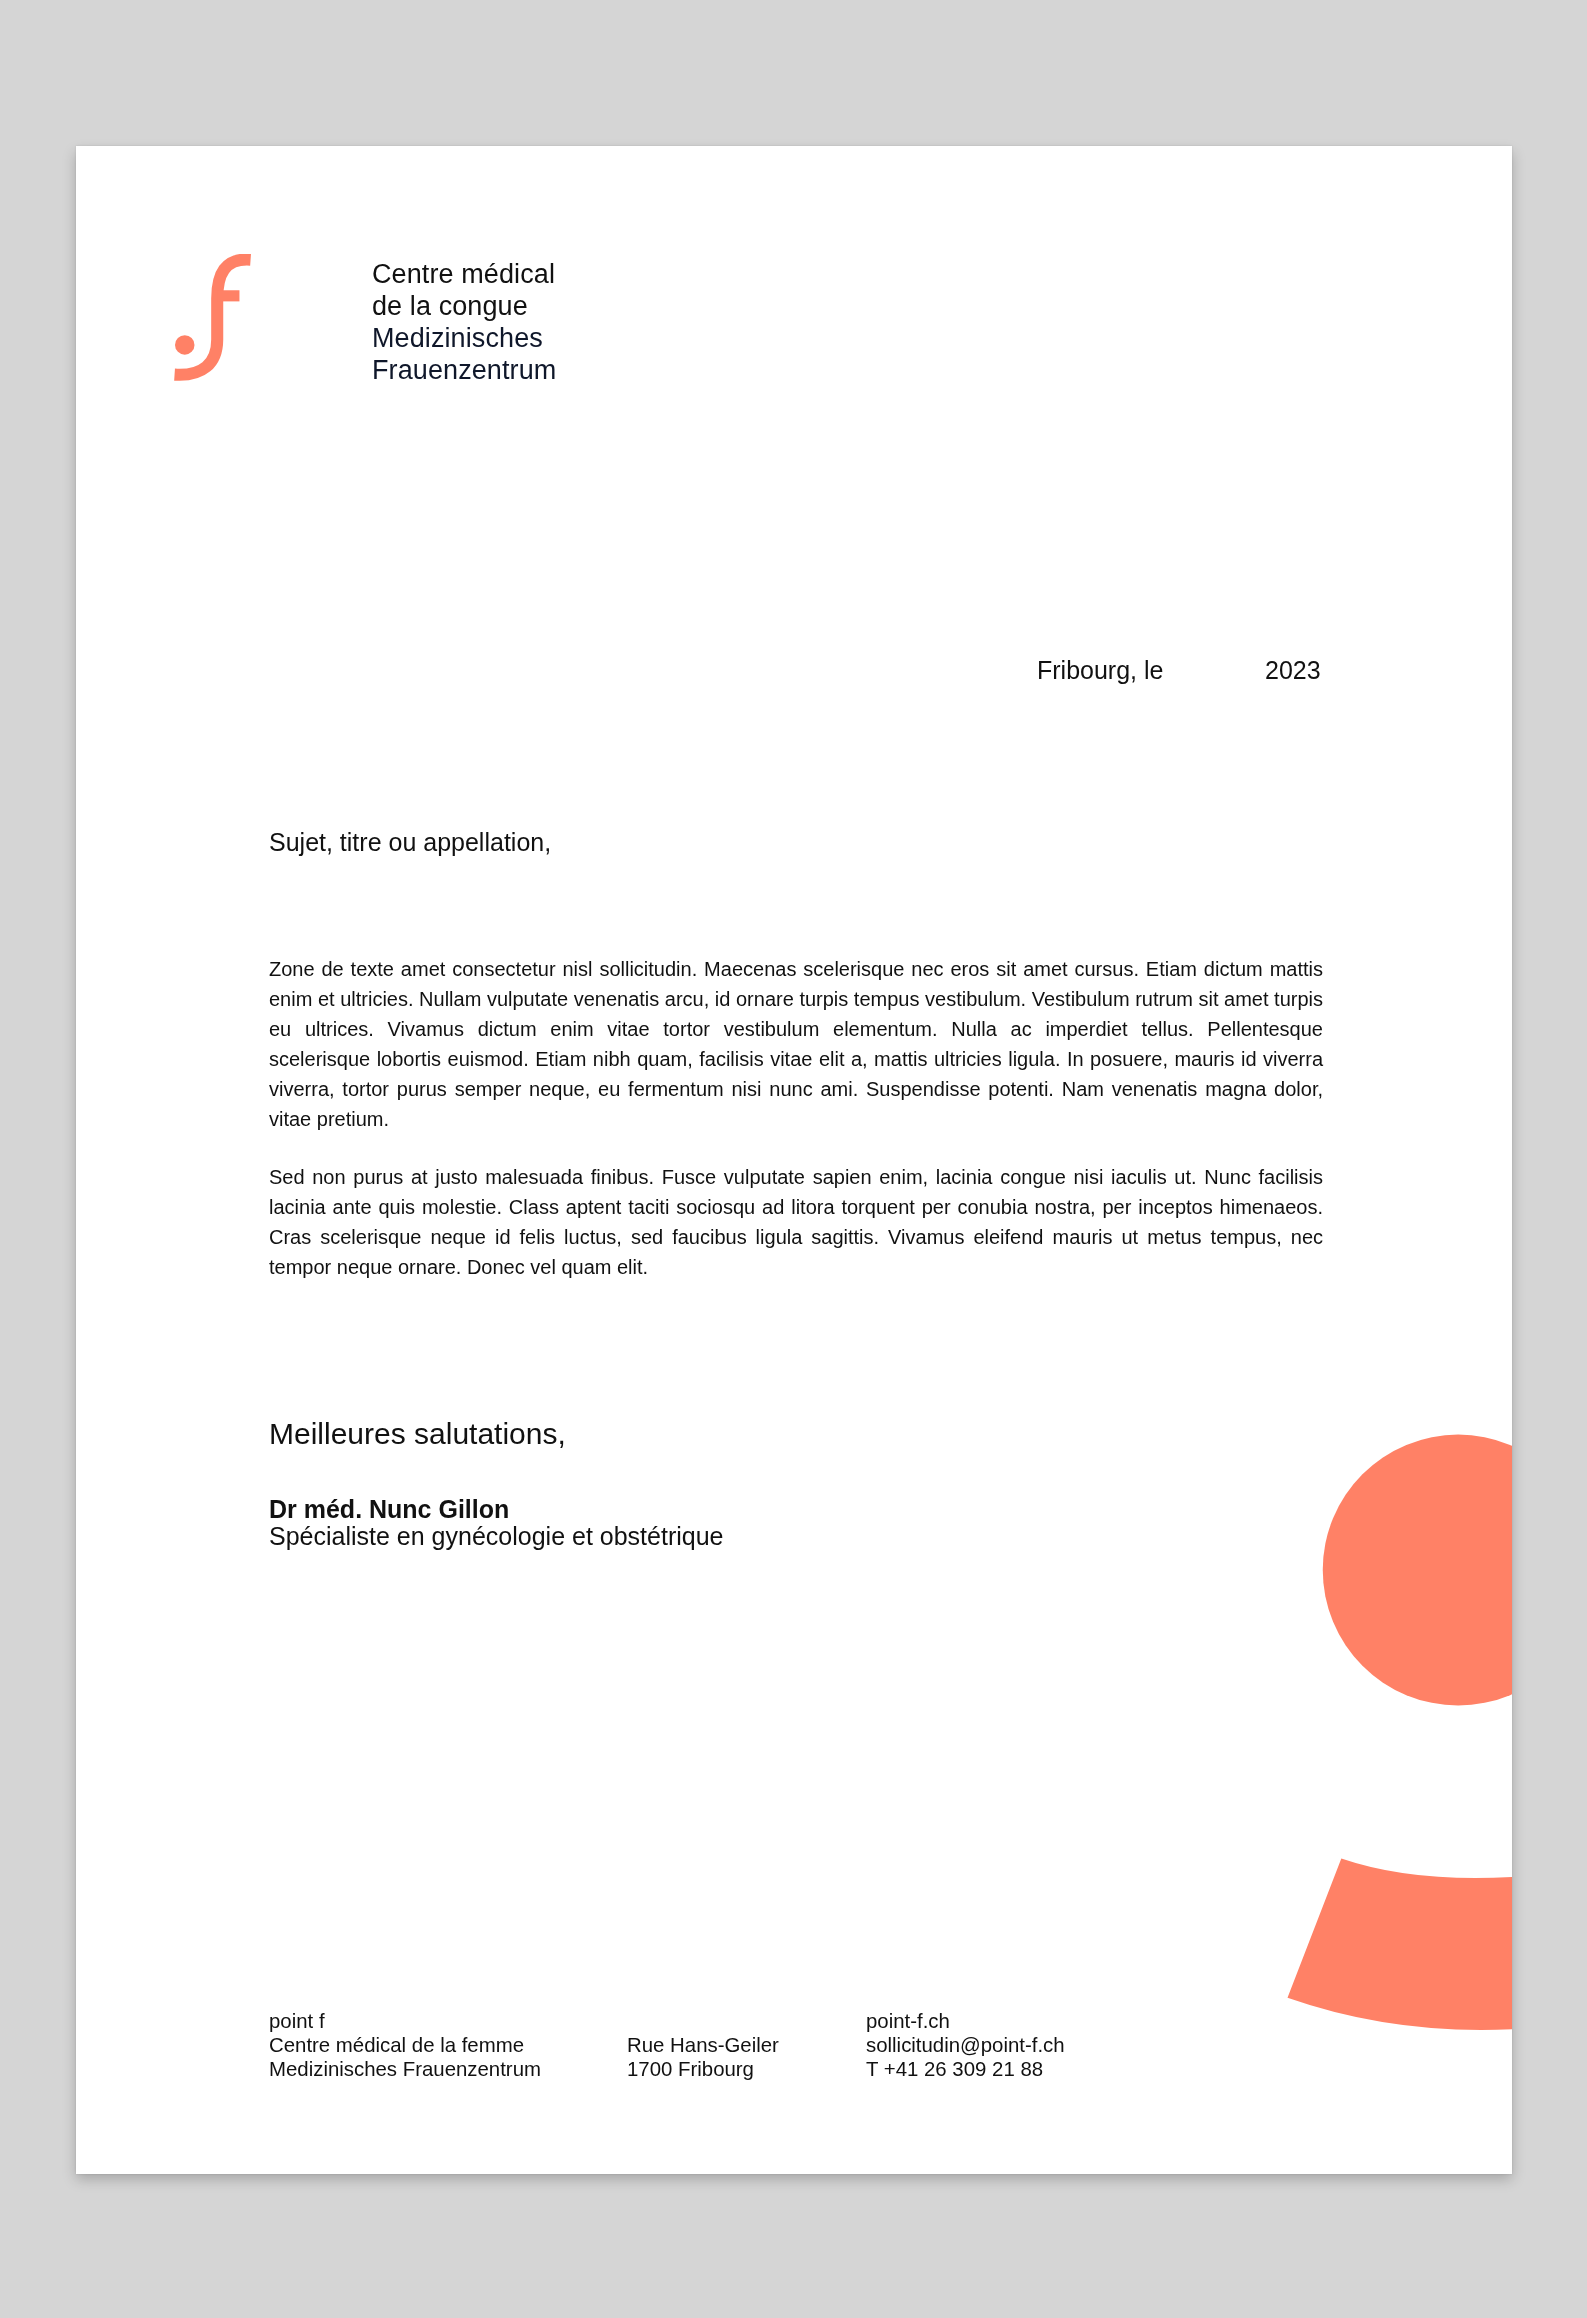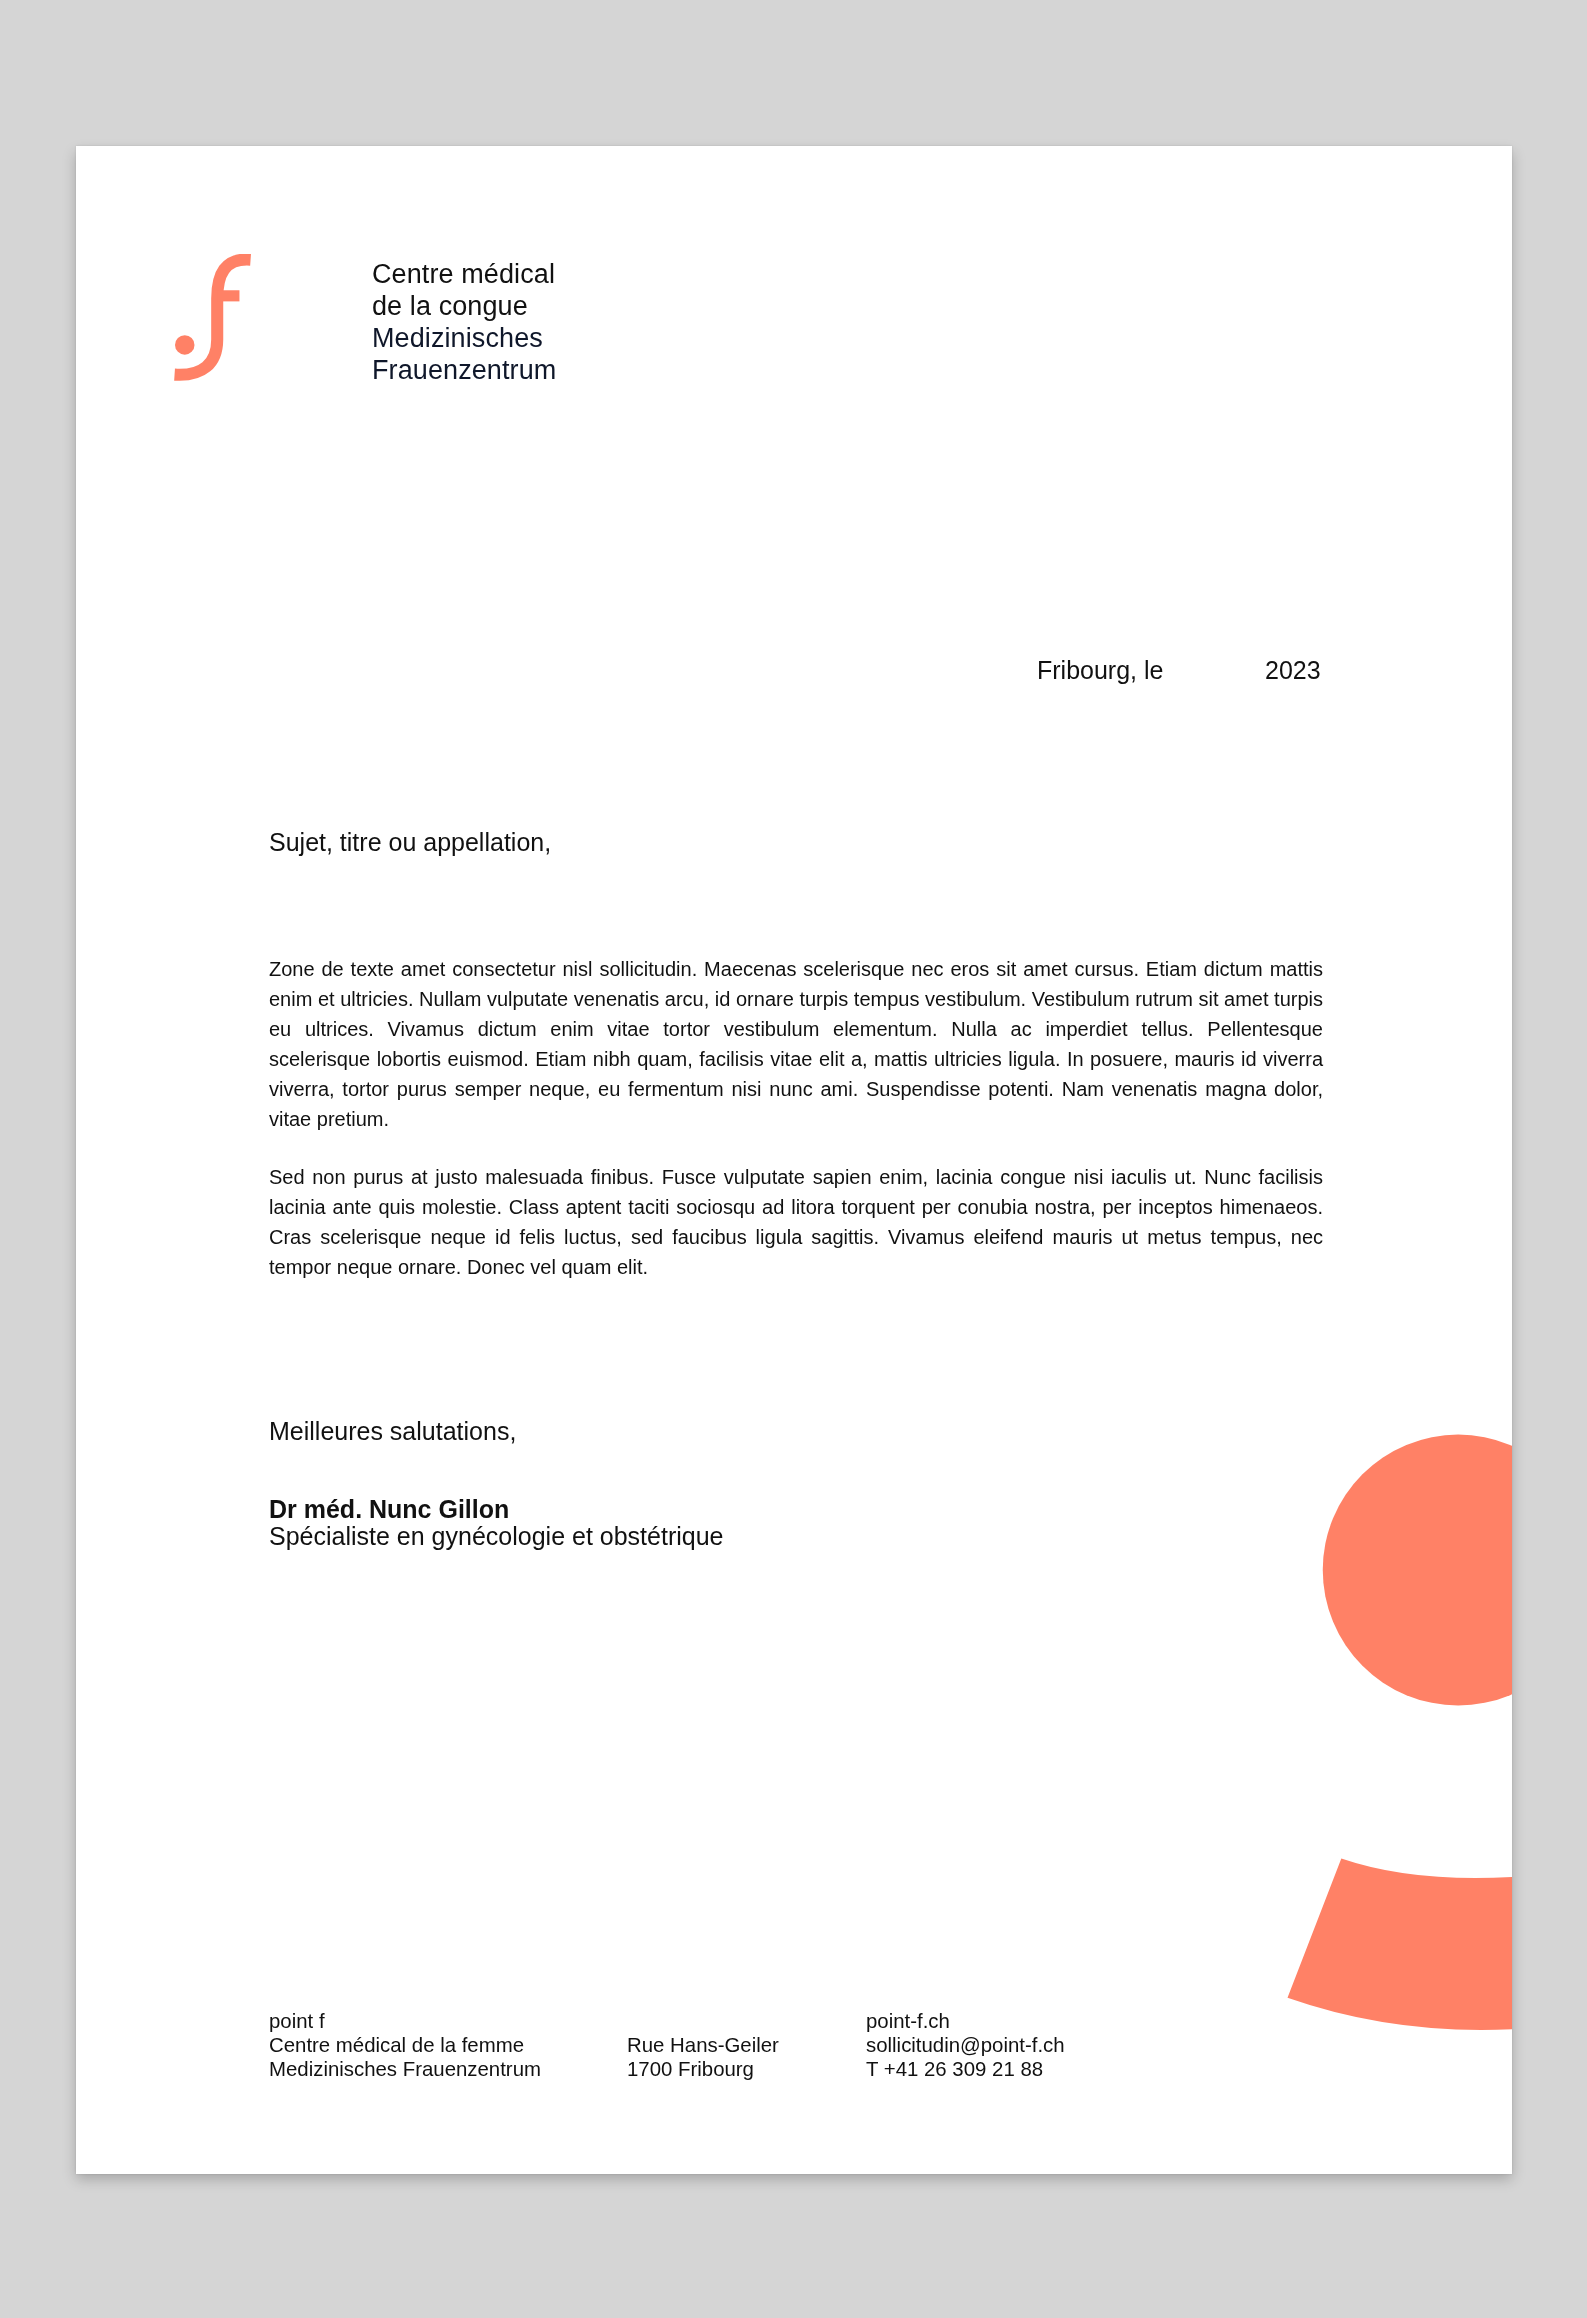--- a/index.html
+++ b/index.html
@@ -29,21 +29,21 @@
 
   .date-line { position: absolute; top: 510px; left: 961px; font-size: 25px; white-space: nowrap; }
   .date-place { position: absolute; left: 0; top: 0; }
   .date-year { position: absolute; left: 228px; top: 0; }
 
   .subject { position: absolute; left: 193px; top: 682px; font-size: 25px; white-space: nowrap; }
 
   .body { position: absolute; left: 193px; top: 778px; width: 1054px; font-size: 20px; line-height: 30px; margin-top: 30px; }
   .body p { margin: 0 0 28px 0; text-align: justify; }
 
-  .closing { position: absolute; left: 193px; top: 1271px; font-size: 25px; white-space: nowrap; }
+  .closing { position: absolute; left: 193px; top: 1271px; font-size: 30px; white-space: nowrap; }
   .signature { position: absolute; left: 193px; top: 1350px; font-size: 25px; line-height: 27px; white-space: nowrap; }
   .signature .name { font-weight: 700; }
 
   .footer { position: absolute; left: 193px; top: 1863px; font-size: 20.4px; line-height: 24px; color: #111; }
   .footer .col { position: absolute; top: 0; white-space: nowrap; }
   .footer .brand { font-weight: 400; }
 
   .deco { position: absolute; left: 0; top: 0; width: 1436px; height: 2028px; pointer-events: none; }
 </style>
 </head>

